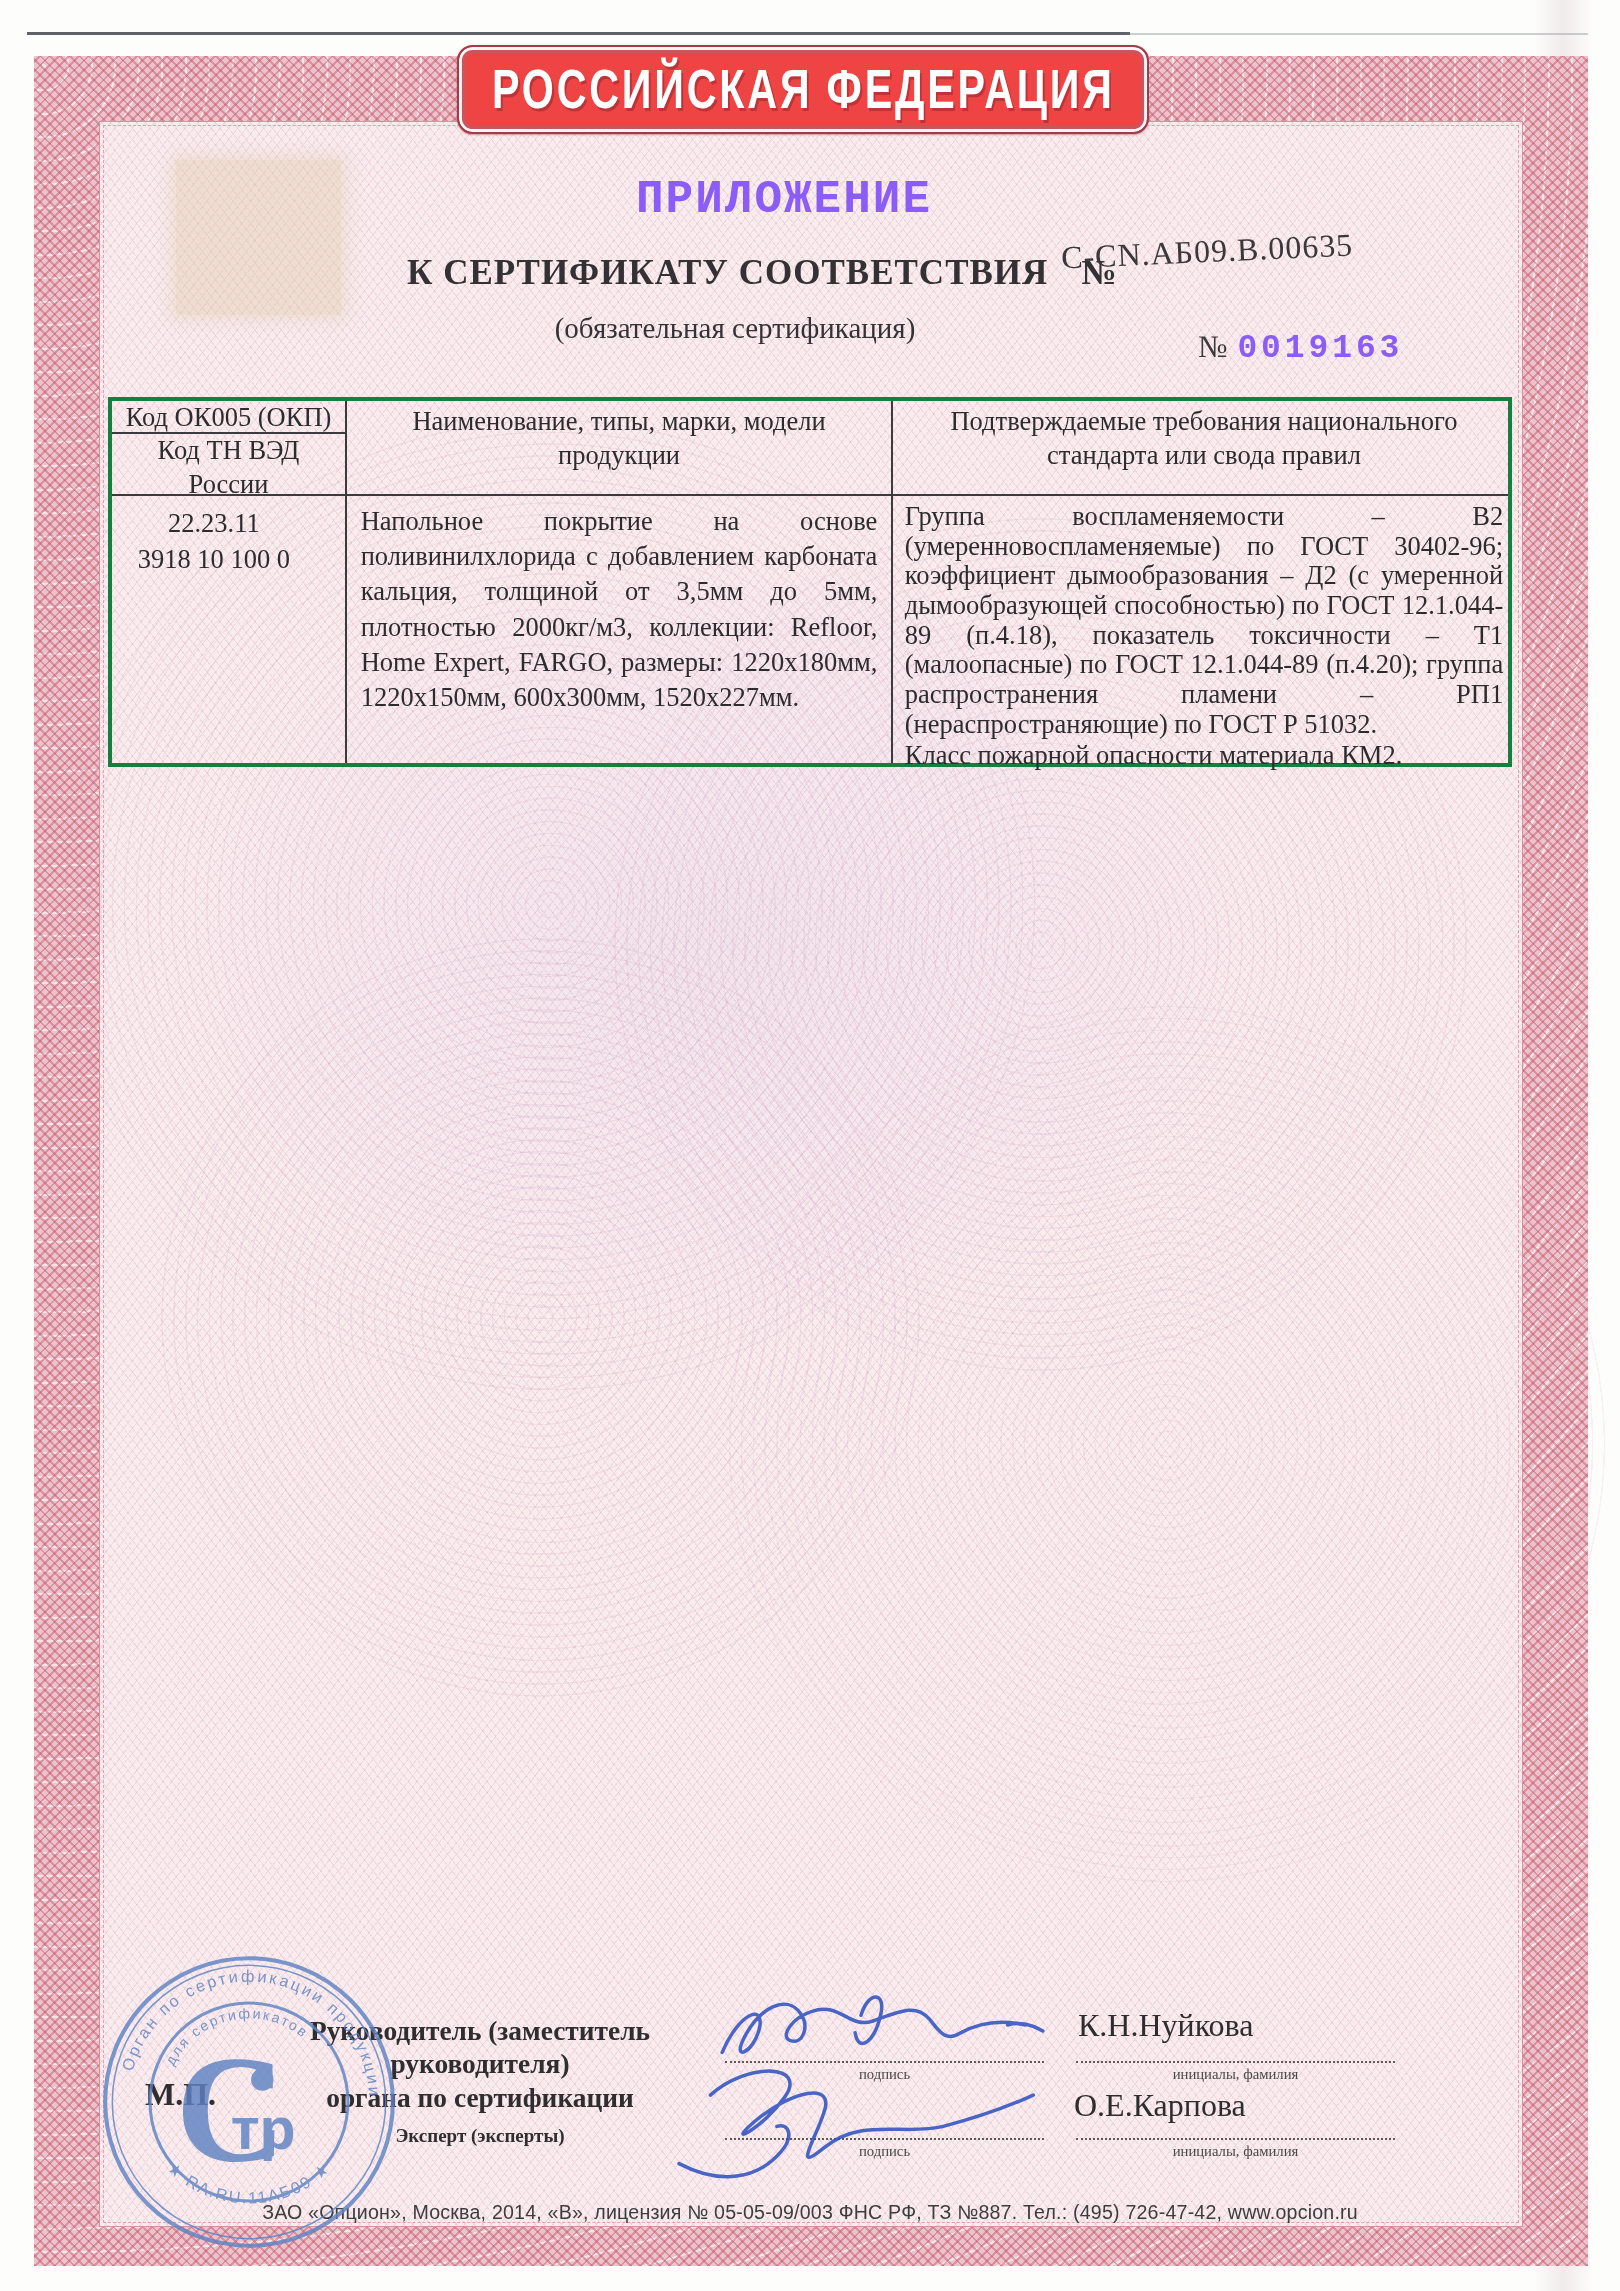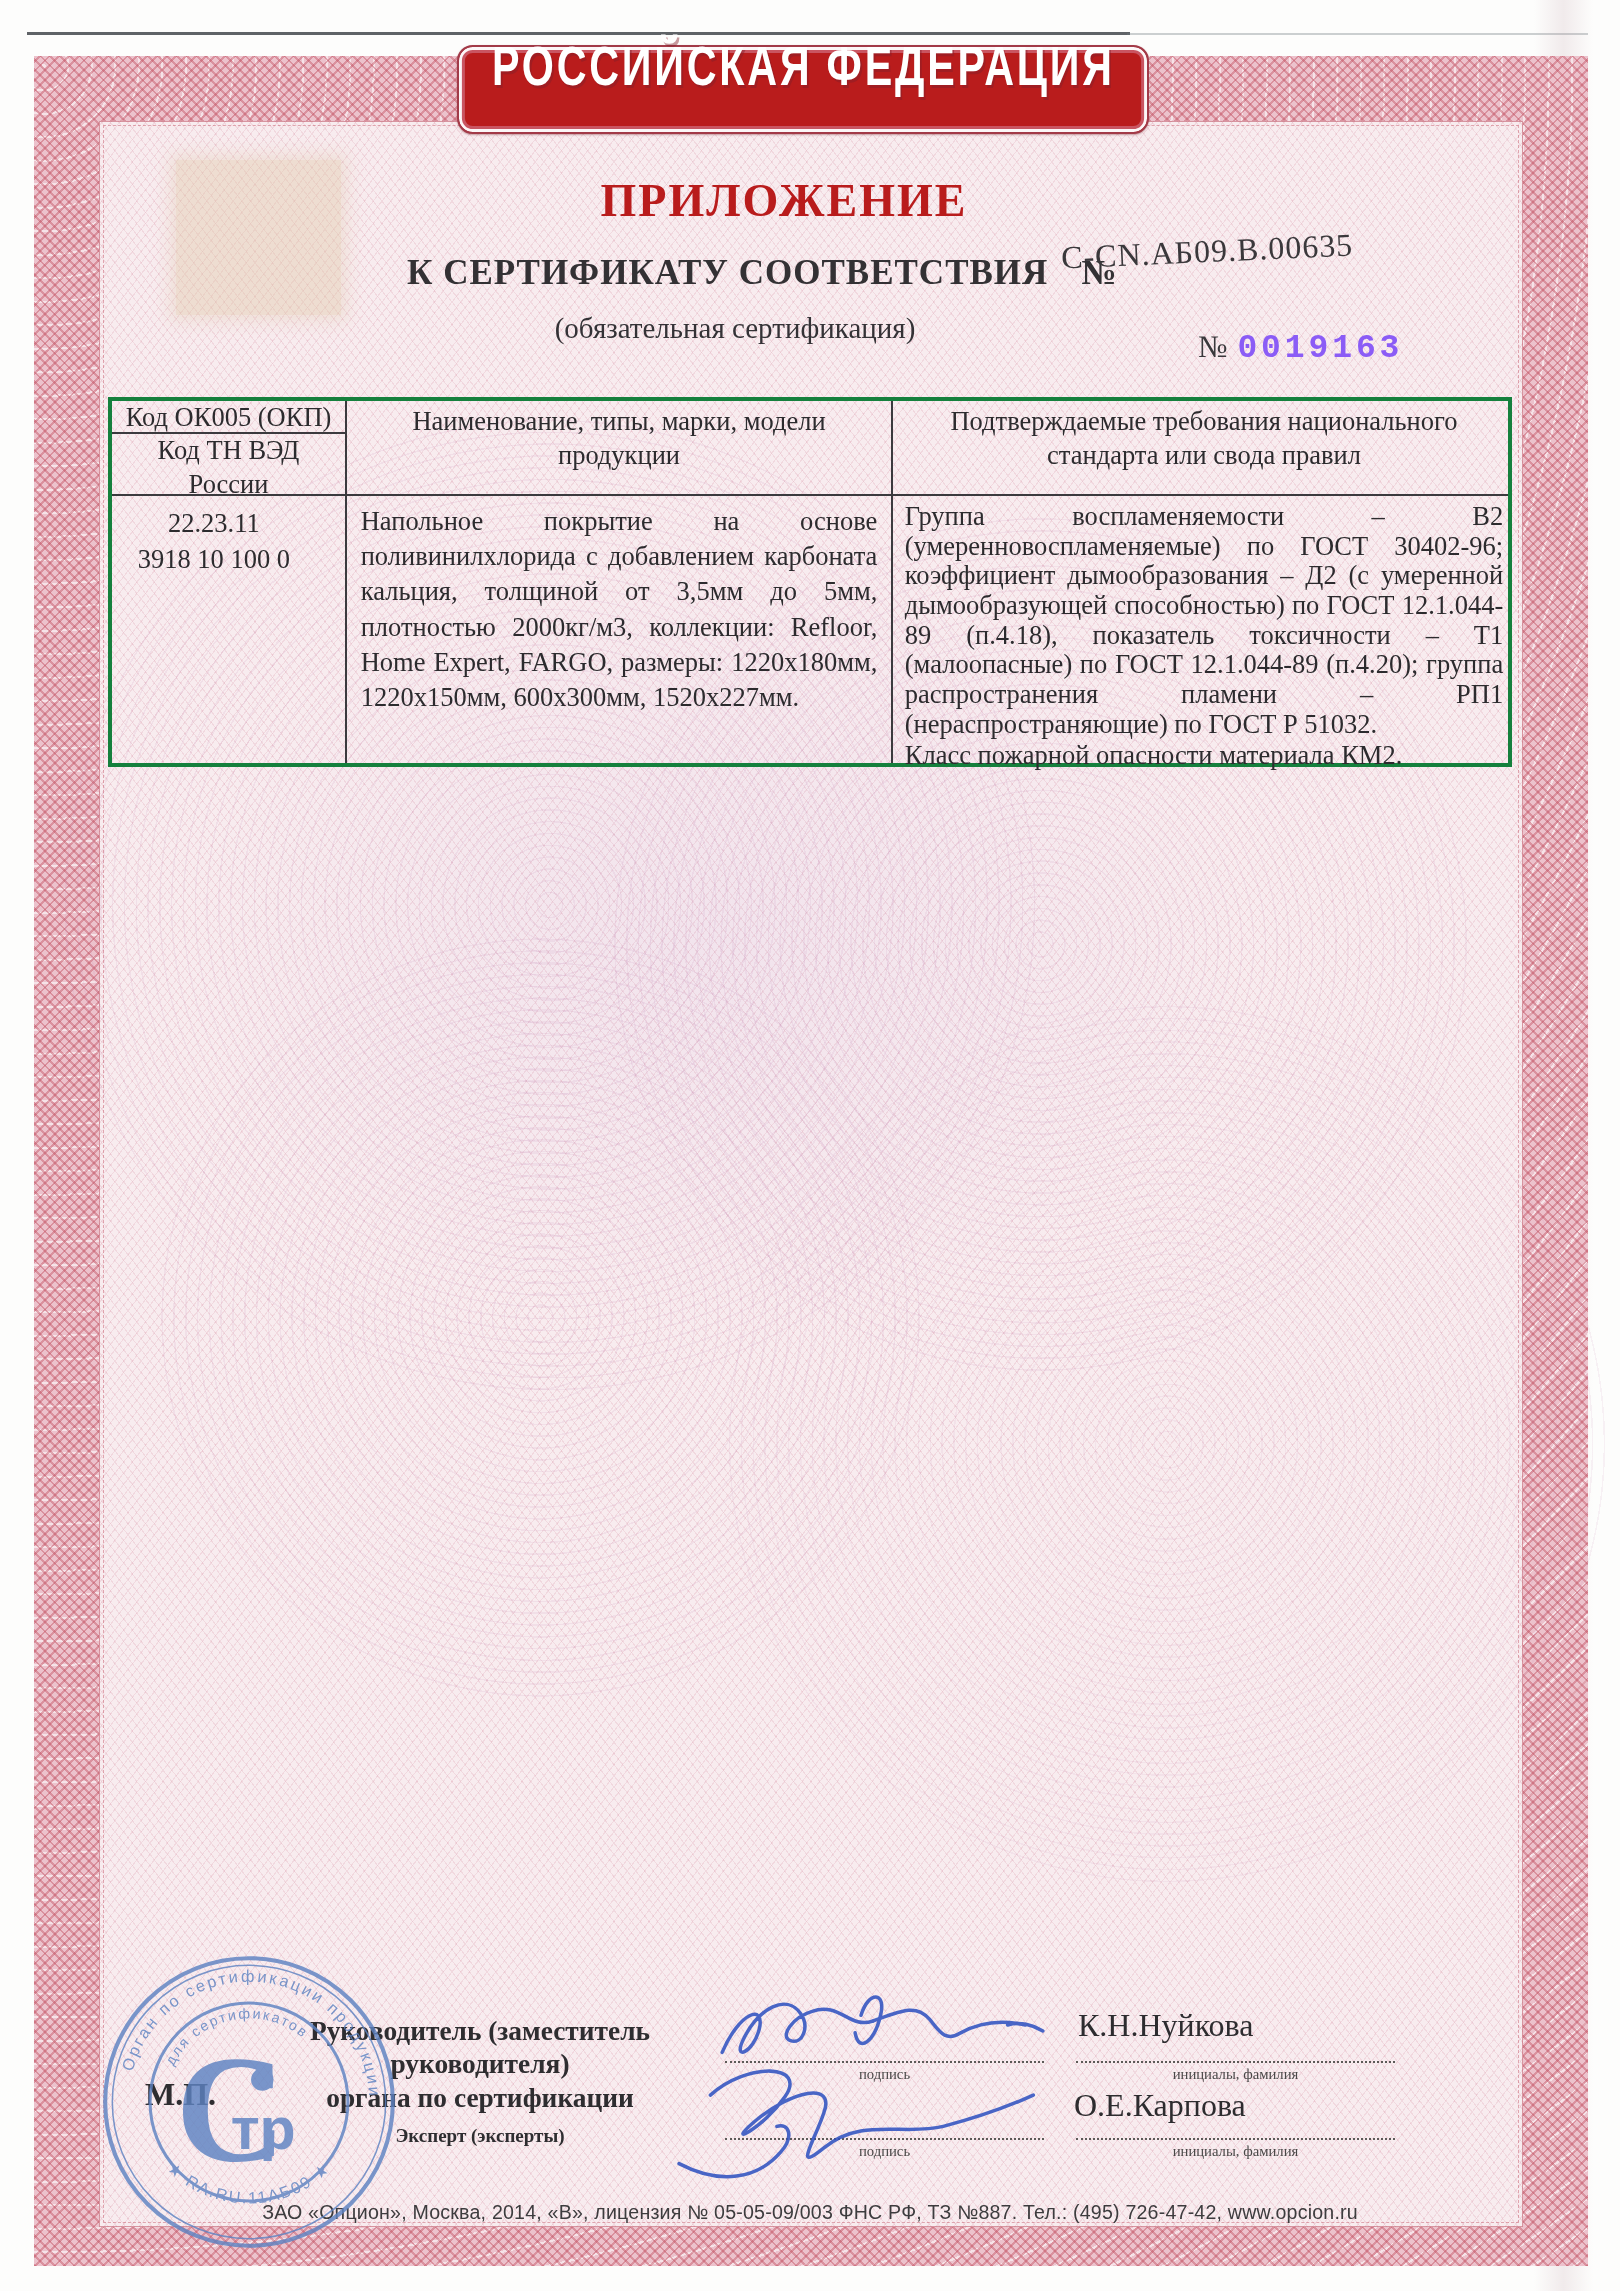--- a/index.html
+++ b/index.html
@@ -39,32 +39,32 @@
     background:repeating-radial-gradient(circle, rgba(203,148,186,.15) 0 1.5px, transparent 1.5px 11.8px);}
   .wash{position:absolute;left:176px;top:549px;width:1078px;height:784px;border-radius:50%;
     background:radial-gradient(closest-side, rgba(196,166,221,.12), transparent);}
 
   .patch{position:absolute;left:176px;top:160px;width:165px;height:155px;
     background:rgba(224,201,168,.42);box-shadow:0 0 15.7px 5.9px rgba(224,201,168,.35);}
 
   
   .banner{
     position:absolute;left:457px;top:45px;width:688px;height:85px;z-index:6;
-    background:#b91c1c;border:2.9px solid #a23a48;border-radius:15.7px;
+    background:#ef4444;border:2.9px solid #a23a48;border-radius:15.7px;
     box-shadow:inset 0 0 0 2.9px rgba(255,255,255,.95), inset 0 0 0 5.9px #c95561, 0 1px 2px rgba(120,30,40,.4);
-    display:flex;justify-content:center;
+    display:flex;align-items:center;justify-content:center;
   }
   .banner-text{
     font-family:"Liberation Sans", sans-serif;font-weight:700;font-size:43px;color:#fff;
     letter-spacing:2.9px;transform:scale(0.96,1.3);white-space:nowrap;
     text-shadow:2px 2px 0 rgba(130,30,42,.45);
   }
 
   .doc-title{position:absolute;left:549px;top:174px;width:470px;text-align:center;
-    font-size:46px;font-weight:600;letter-spacing:2px;color:#b91c1c;}
+    font-size:46px;font-weight:600;letter-spacing:2px;color:#8b5cf6;font-family:Liberation Mono, monospace;}
   .cert-line{position:absolute;left:407px;top:253px;white-space:nowrap;
     font-size:35px;font-weight:600;letter-spacing:1px;color:#333134;}
   .cert-line .numsign{margin-left:33px;}
   .cert-number{position:absolute;left:1061px;top:233px;font-size:32px;color:#3a383b;
     transform:rotate(-2.6deg);letter-spacing:1px;white-space:nowrap;}
   .oblig{position:absolute;left:431px;top:312px;width:608px;text-align:center;
     font-size:29px;color:#343236;}
   .form-number{position:absolute;left:1198px;top:329px;white-space:nowrap;}
   .form-number .ns{font-size:31px;color:#3a393c;margin-right:9.8px;}
   .form-number .digits{font-family:"Liberation Mono", monospace;font-weight:700;

